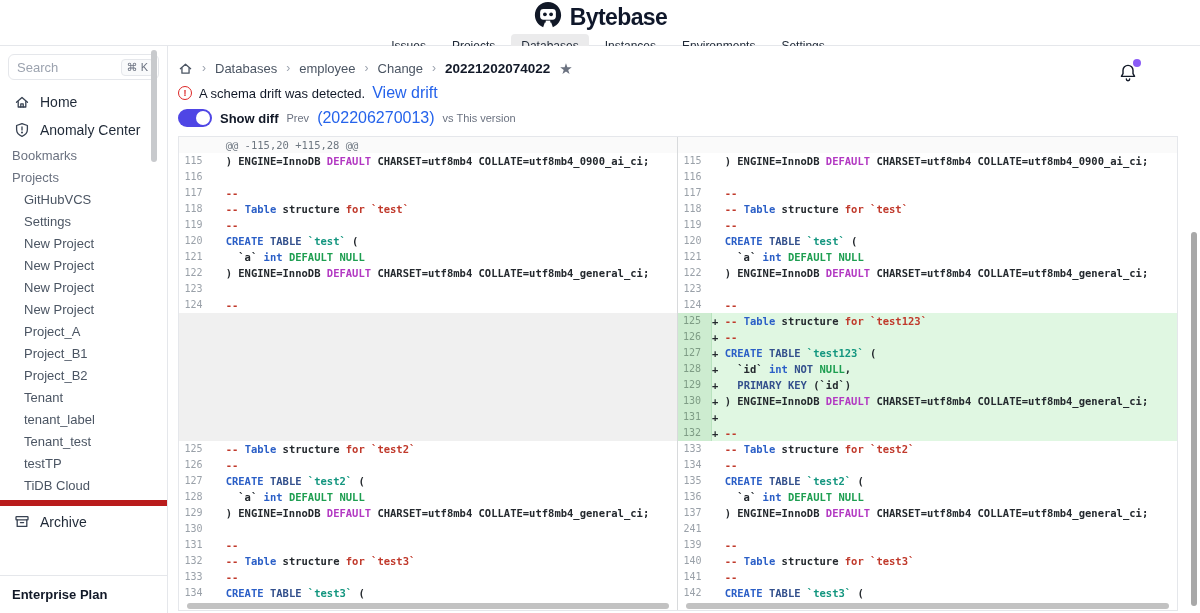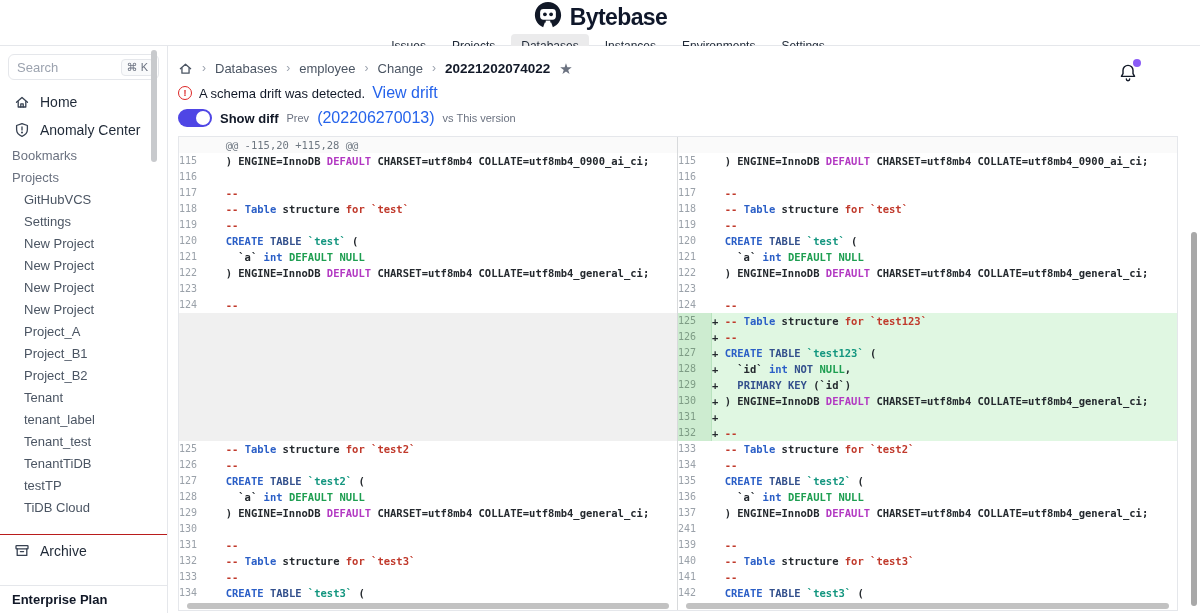--- a/index.html
+++ b/index.html
@@ -25,22 +25,22 @@
   .sidebar { width:168px; border-right:1px solid #e5e7eb; position:relative; flex-shrink:0; padding-top:8px; background:#fff; }
   .search-box { margin:0 8px; height:26px; border:1px solid #e5e7eb; border-radius:6px; display:flex; align-items:center; padding:0 4px 0 8px; gap:4px; background:#fff; }
   .search-box input { border:none; outline:none; flex:1; min-width:0; font-size:13px; color:#374151; font-family:"Liberation Sans",sans-serif; }
   .search-box input::placeholder { color:#9ca3af; }
   .kbd { font-size:11px; color:#6b7280; border:1px solid #e5e7eb; background:#f9fafb; border-radius:4px; padding:1px 5px; white-space:nowrap; }
   .sb-nav { margin-top:8px; }
   .sb-item { display:flex; align-items:center; gap:10px; height:28px; padding:0 14px; font-size:14px; color:#1f2937; font-weight:500; cursor:pointer; }
   .sb-item .ic { width:16px; height:16px; display:flex; align-items:center; justify-content:center; flex-shrink:0; }
   .sb-section { padding:0 12px; height:22px; display:flex; align-items:center; font-size:13px; color:#6b7280; }
   .proj-item { height:22px; display:flex; align-items:center; padding:0 10px 0 24px; font-size:13px; color:#4b5563; cursor:pointer; white-space:nowrap; }
-  .archive-wrap { margin-top:16px; border-top:1px solid #b91c1c; padding-top:2px; }
-  .plan-bar { position:absolute; bottom:0; left:0; right:0; height:28px; border-top:1px solid #e5e7eb; display:flex; align-items:center; padding:0 12px; font-size:13px; font-weight:700; color:#111827; background:#fff; }
+  .archive-wrap { margin-top:4px; border-top:6px solid #b91c1c; padding-top:2px; }
+  .plan-bar { position:absolute; bottom:0; left:0; right:0; height:38px; border-top:1px solid #e5e7eb; display:flex; align-items:center; padding:0 12px; font-size:13px; font-weight:700; color:#111827; background:#fff; }
   .sb-scroll { position:absolute; top:4px; left:151px; width:6px; height:112px; border-radius:3px; background:#c8cacd; }
 
   
   .main { flex:1; padding:10px 22px 0 10px; overflow:hidden; background:#fff; }
   .breadcrumb { display:flex; align-items:center; gap:9px; font-size:13px; color:#4b5563; height:24px; }
   .crumb { cursor:pointer; font-weight:500; }
   .crumb-sep { color:#9ca3af; font-size:12px; }
   .crumb-current { color:#111827; font-weight:600; font-size:13.5px; }
   .star { color:#6b7280; font-size:15px; line-height:1; cursor:pointer; }
 
@@ -53,21 +53,21 @@
   .toggle { width:34px; height:18px; border-radius:9px; background:#4f46e5; position:relative; cursor:pointer; flex-shrink:0; }
   .toggle-knob { position:absolute; right:2px; top:2px; width:14px; height:14px; background:#fff; border-radius:50%; }
   .toggle-label { font-size:13px; font-weight:700; color:#111827; }
   .muted { color:#6b7280; font-size:11px; }
 
   
   .diffwrap { margin-top:6px; border:1px solid #e5e7eb; display:flex; background:#fff; }
   .pane { width:50%; overflow:hidden; }
   .pane.left { border-right:1px solid #d8dadc; }
   .drow { display:flex; height:16px; line-height:16px; font-family:"DejaVu Sans Mono", monospace; font-size:10.5px; }
-  .ln { width:34px; flex-shrink:0; text-align:left; padding-right:5px; color:#9aa1a9; font-size:10px; }
+  .ln { width:34px; flex-shrink:0; text-align:center; padding-right:5px; color:#9aa1a9; font-size:10px; }
   .codeline { white-space:pre; font-weight:600; color:#24292e; }
   .drow.hdr { background:#fafafa; }
   .drow.hdr .codeline { color:#6e7781; font-weight:500; }
   .drow.gap { background:#f0f0f0; }
   .drow.add { background:#e0f7e2; }
   .drow.add .ln { background:#cdecd0; border-right:1px solid #b9e3bf; color:#7e9c85; }
   .tok-p { color:#24292e; }
   .tok-r { color:#c0392b; }
   .tok-b { color:#2b5fc7; }
   .tok-n { color:#33508c; }
@@ -151,21 +151,20 @@
         <div class="proj-item">New Project</div>
         <div class="proj-item">New Project</div>
         <div class="proj-item">New Project</div>
         <div class="proj-item">New Project</div>
         <div class="proj-item">Project_A</div>
         <div class="proj-item">Project_B1</div>
         <div class="proj-item">Project_B2</div>
         <div class="proj-item">Tenant</div>
         <div class="proj-item">tenant_label</div>
         <div class="proj-item">Tenant_test</div>
-        <div class="proj-item">TenantTiDB</div>
         <div class="proj-item">testTP</div>
         <div class="proj-item">TiDB Cloud</div>
       </div>
     <div class="archive-wrap">
       <div class="sb-item">
         <span class="ic">
           <svg width="16" height="16" viewBox="0 0 16 16" fill="none" stroke="#374151" stroke-width="1.3" stroke-linecap="round" stroke-linejoin="round">
             <rect x="2" y="2.6" width="12" height="3.2" rx="0.6"></rect>
               <path d="M3.2 5.8v6.6h9.6V5.8"></path>
               <path d="M6.4 8.6h3.2"></path>

